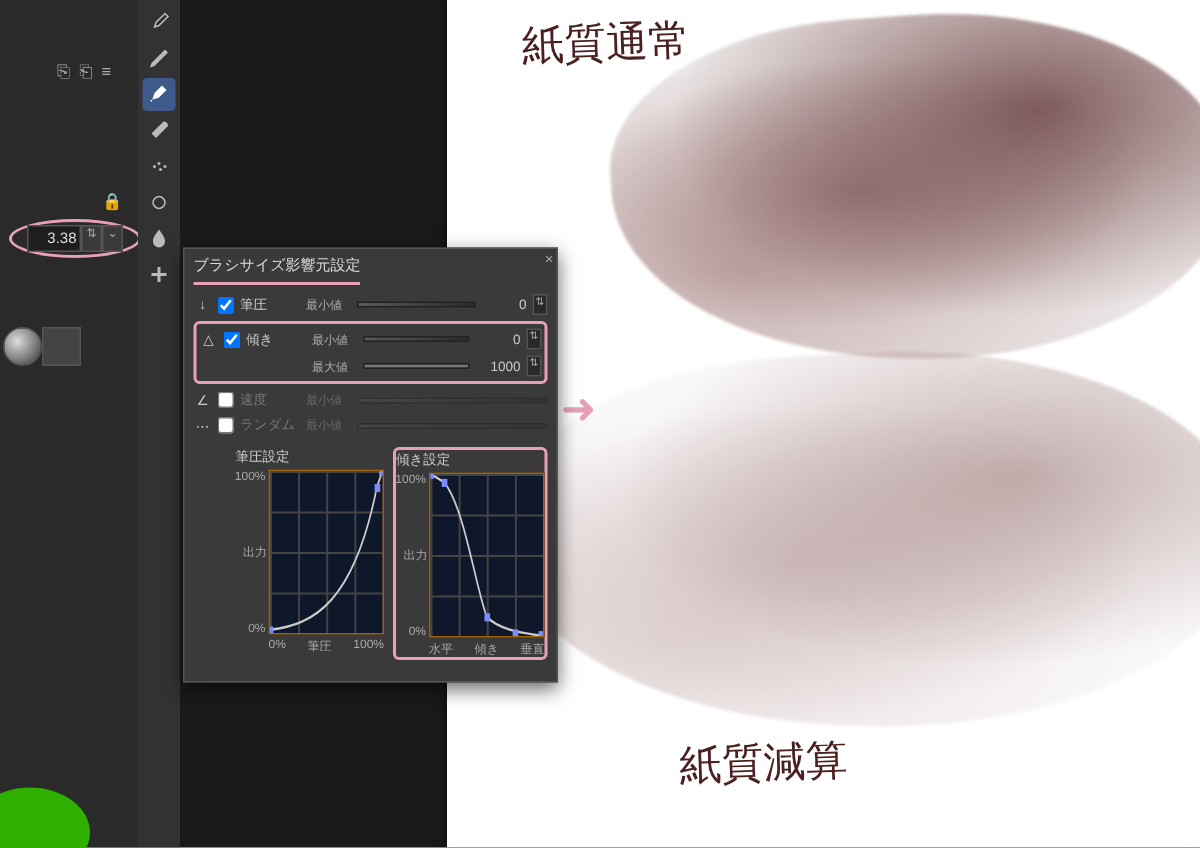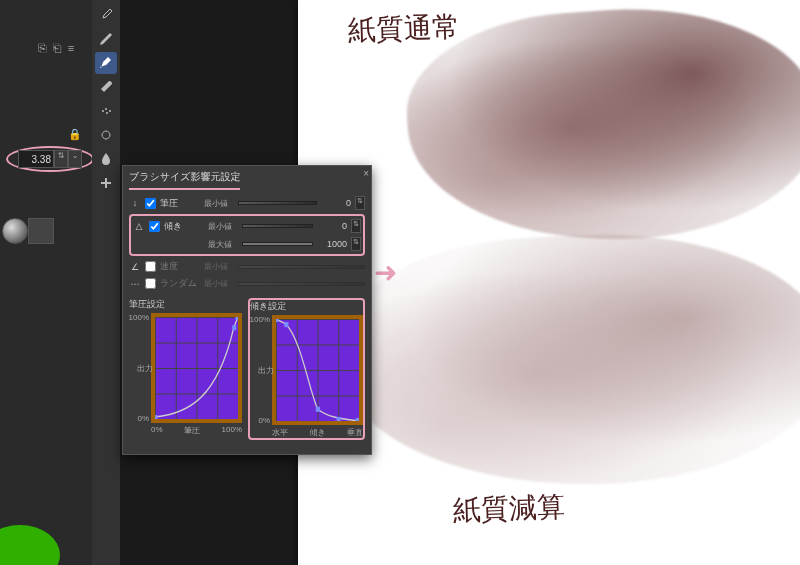--- a/index.html
+++ b/index.html
@@ -186,20 +186,21 @@
 .hl-box {
   border: 2px solid #e8a0b8;
   border-radius: 4px;
   padding: 1px 2px;
   margin: 2px 0;
 }
 .curves {
   display: flex;
   gap: 6px;
   margin-top: 6px;
+  margin-left: 28px;
 }
 .curve-block {
   flex: 1;
 }
 .curve-title {
   font-size: 9px;
   color: #ccc;
   margin-bottom: 2px;
 }
 .curve-box {
@@ -213,22 +214,22 @@
   display: flex;
   flex-direction: column;
   justify-content: space-between;
   font-size: 8px;
   color: #aaa;
   align-items: flex-end;
   padding-right: 2px;
 }
 .curve-grid {
   flex: 1;
-  background: #6d28d9;
-  border: 4px solid #a16207;
+  background: #0f172a;
+  border: 1px solid #a16207;
   position: relative;
 }
 .curve-grid::before {
   content: '';
   position: absolute;
   inset: 0;
   background-image:
     linear-gradient(to right, #444 1px, transparent 1px),
     linear-gradient(to bottom, #444 1px, transparent 1px);
   background-size: 25% 25%;

